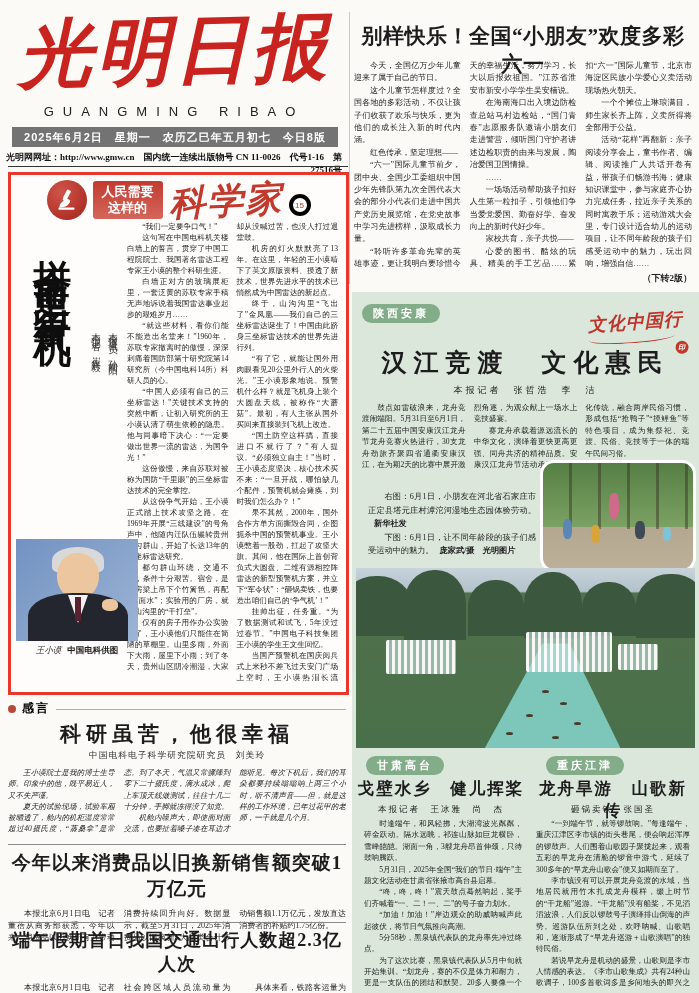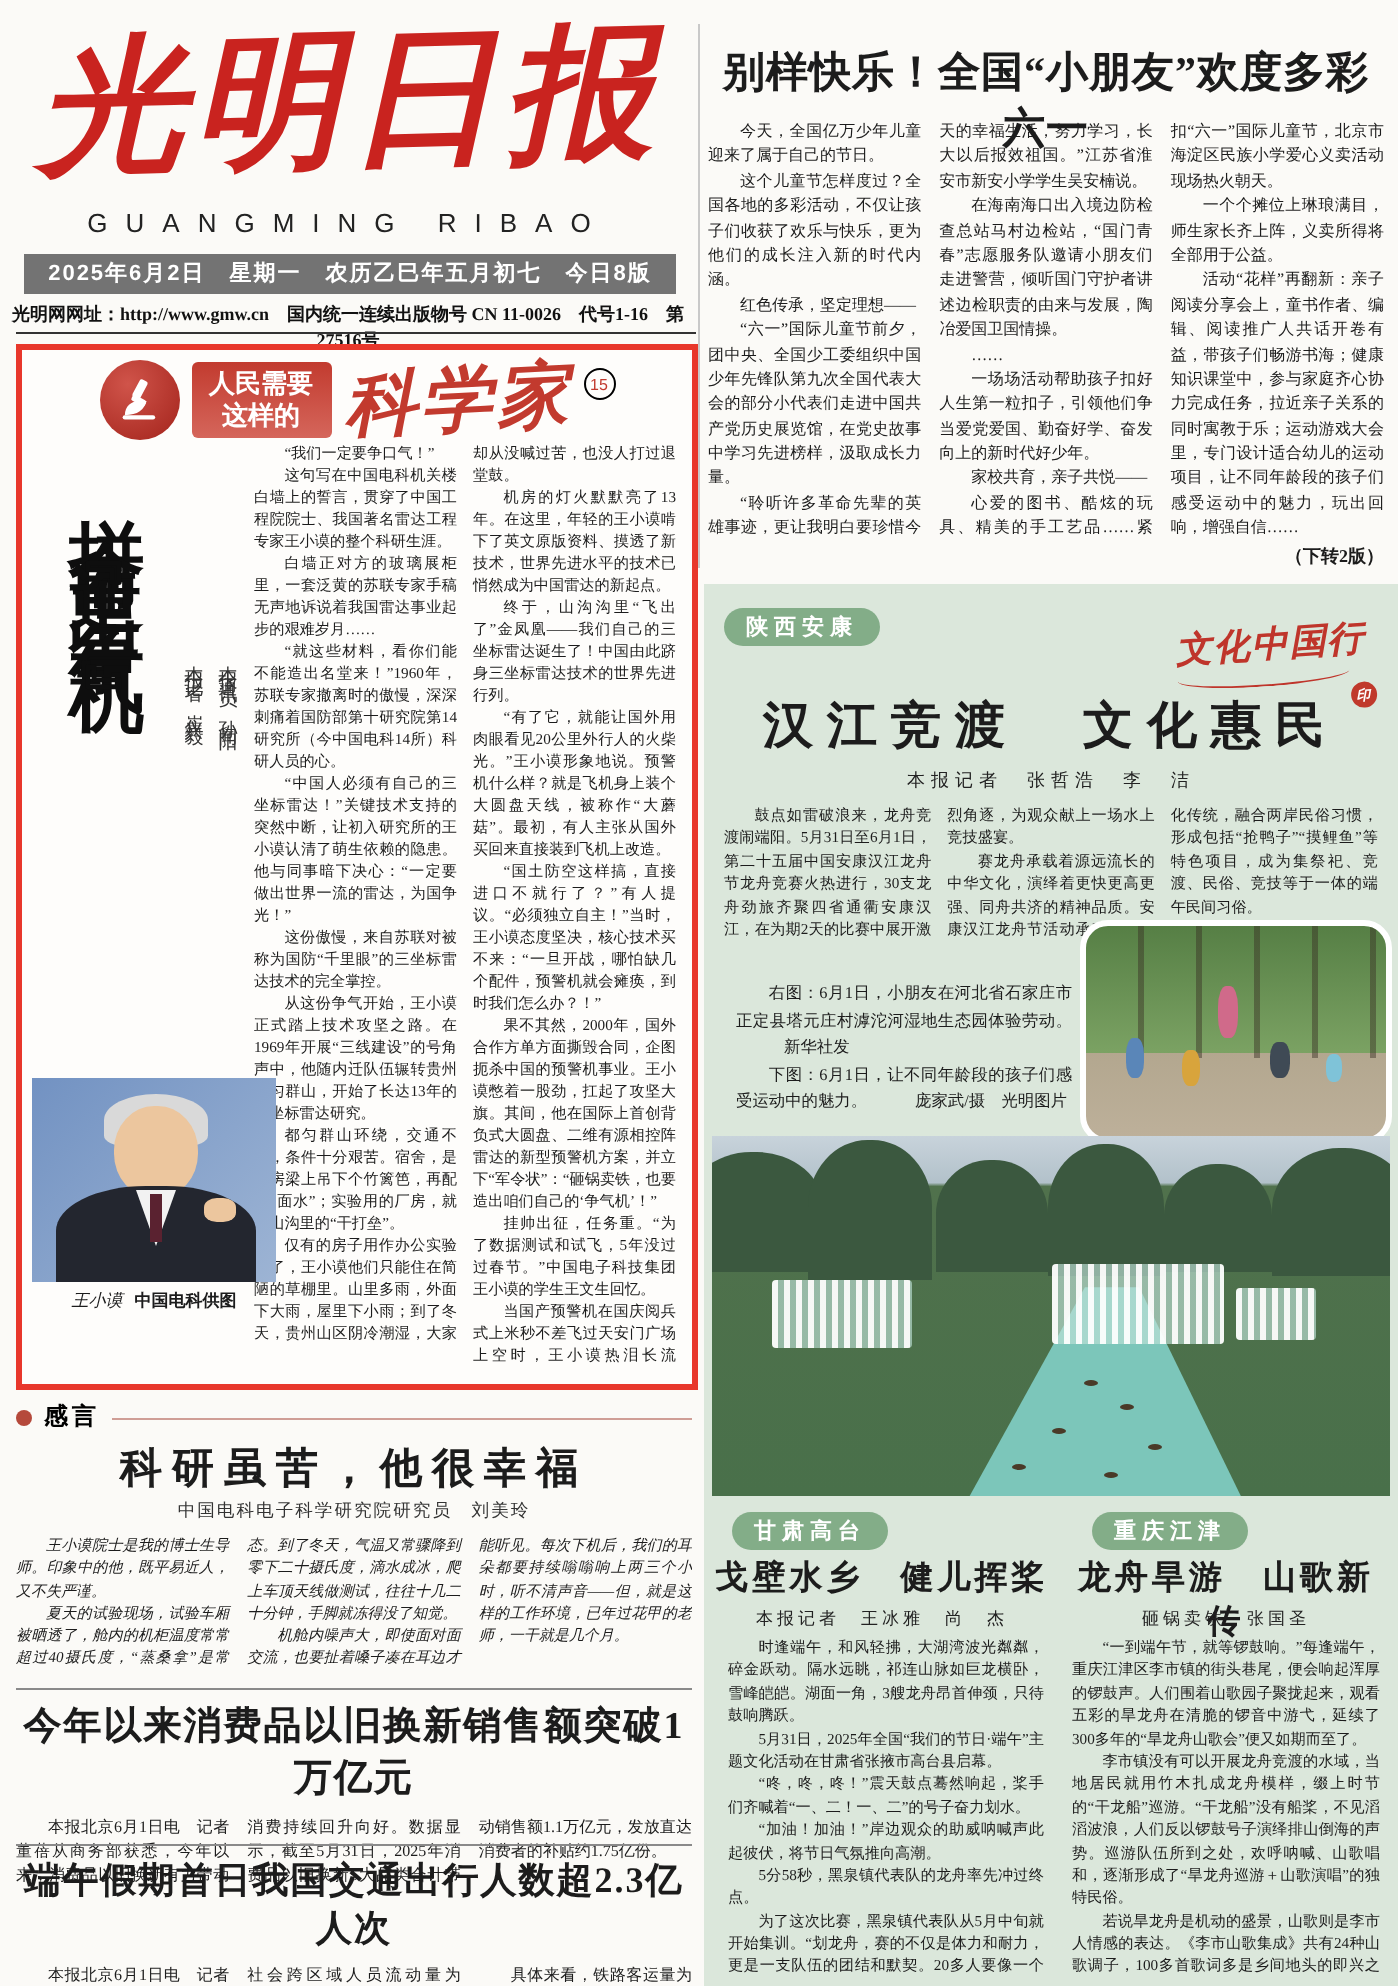--- a/index.html
+++ b/index.html
@@ -9,41 +9,41 @@
   p{margin:0;text-indent:2em;}
   
   .brand{left:6px;top:4px;width:336px;text-align:center;font-family:"DejaVu Serif",serif;
          font-size:74px;line-height:1.25;font-weight:bold;font-style:italic;color:#c9231f;
          letter-spacing:4px;transform:rotate(-1.5deg);}
   .romanized{left:6px;top:104px;width:336px;text-align:center;font-family:"Liberation Sans",sans-serif;
          font-size:13px;letter-spacing:9px;color:#222;}
   .datebar{left:12px;top:127px;width:326px;height:20px;background:#737373;color:#fff;
          font-family:"Liberation Sans",sans-serif;font-size:11px;font-weight:bold;
          text-align:center;line-height:20px;letter-spacing:1px;}
-  .infoline{left:6px;top:151px;width:336px;text-align:center;font-size:9px;font-weight:bold;color:#111;}
+  .infoline{left:6px;top:151px;width:336px;text-align:right;font-size:9px;font-weight:bold;color:#111;}
   .mast-rule{left:8px;top:166px;width:340px;border-top:1.5px solid #333;}
   .v-divider{left:349px;top:12px;height:272px;border-left:1px solid #c9c9c9;}
   
   .tr-head{left:352px;top:22px;width:342px;text-align:center;font-size:21px;font-weight:900;letter-spacing:0.5px;}
   .tr-cols{left:354px;top:60px;width:338px;height:216px;column-count:3;column-gap:9px;
            font-size:8px;line-height:1.55;text-align:justify;overflow:hidden;}
   .turn-note{left:612px;top:272px;width:80px;text-align:right;font-size:9px;font-weight:bold;}
   
   .redbox{left:8px;top:172px;width:335px;height:517px;border:3px solid #e8372b;background:#fefdfb;}
   .series-row{left:0;top:5px;width:100%;display:flex;justify-content:center;align-items:center;gap:6px;}
   .scope-circle{width:40px;height:40px;border-radius:50%;background:radial-gradient(circle at 35% 30%,#d0544a,#a3231b);
            display:flex;align-items:center;justify-content:center;flex:0 0 auto;}
   .series-box{background:linear-gradient(#c23b2f,#d5665b);color:#fff;border-radius:3px;
            font-family:"Liberation Sans",sans-serif;font-weight:bold;font-size:13px;line-height:1.25;
            padding:3px 9px;text-align:center;}
   .series-title{font-family:"DejaVu Serif",serif;font-size:36px;font-weight:900;font-style:italic;
            color:#c23a2e;letter-spacing:2px;transform:rotate(-3deg);line-height:1;}
-  .series-num{width:14px;height:14px;border:1px solid #000000;border-radius:50%;color:#c23a2e;
+  .series-num{width:14px;height:14px;border:4px solid #000000;border-radius:50%;color:#c23a2e;
            font-size:8px;display:flex;align-items:center;justify-content:center;
-           font-family:"Liberation Sans",sans-serif;align-self:flex-end;margin-bottom:20px;}
+           font-family:"Liberation Sans",sans-serif;align-self:flex-end;margin-bottom:4px;}
   .v-headline{left:14px;top:54px;height:448px;writing-mode:vertical-rl;font-size:38px;font-weight:900;
            letter-spacing:10px;color:#0e0e0e;line-height:1.4;}
   .v-byline{writing-mode:vertical-rl;font-size:9.5px;letter-spacing:3px;color:#333;height:180px;top:150px;}
   .v-byline.reporter{left:78px;}
   .v-byline.corr{left:95px;}
   .sci-cols{left:116px;top:46px;width:211px;height:464px;column-count:2;column-gap:8px;
            font-size:7.6px;line-height:1.45;text-align:justify;overflow:hidden;}
   
   .portrait{left:5px;top:364px;width:122px;height:102px;overflow:hidden;
            background:linear-gradient(135deg,#7292c2,#9db4d4);}
@@ -85,21 +85,21 @@
   .cul-logo{right:16px;top:18px;color:#bf352b;font-family:"DejaVu Serif",serif;font-size:18px;
          font-weight:900;font-style:italic;letter-spacing:1px;transform:rotate(-4deg);text-align:right;}
   .cul-arc{width:86px;border-bottom:1.5px solid #bf352b;border-radius:50%;height:10px;margin-top:-2px;}
   .cul-seal{position:absolute;right:-4px;bottom:-14px;width:13px;height:13px;border-radius:50%;
          background:#c0392b;color:#fff;font-size:7px;display:flex;align-items:center;justify-content:center;}
   .hj-head{left:0;top:54px;width:100%;text-align:center;font-size:25px;font-weight:900;letter-spacing:7px;}
   .hj-byline{left:0;top:92px;width:100%;text-align:center;font-size:9px;letter-spacing:3px;color:#222;}
   .hj-cols{left:10px;top:110px;width:327px;height:78px;column-count:3;column-gap:8px;font-size:7.6px;
          line-height:1.5;text-align:justify;overflow:hidden;}
   .hj-captions{left:16px;top:198px;width:168px;font-size:8.2px;line-height:1.65;text-align:justify;}
-  .hj-captions .credit{font-weight:normal;margin-left:24px;}
+  .hj-captions .credit{font-weight:bold;margin-left:6px;}
   
   .inset{left:188px;top:168px;width:150px;height:106px;border:3px solid #fff;border-radius:14px;
          overflow:hidden;background:linear-gradient(#567f45 0%,#7ba263 60%,#b3a78f 60%,#bdb09a 100%);}
   .inset-trunks{position:absolute;left:0;top:0;width:100%;height:62%;
          background:repeating-linear-gradient(90deg,transparent 0 26px,rgba(55,45,35,.45) 26px 29px);}
   .fig{position:absolute;border-radius:40%;}
   
   .bigphoto{left:4px;top:276px;width:339px;height:180px;overflow:hidden;
          background:linear-gradient(#c8d3db 0%,#b2c1ca 13%,#50714c 14%,#49704a 100%);}
   .mtn{position:absolute;background:#3b583f;border-radius:48% 48% 0 0;}

